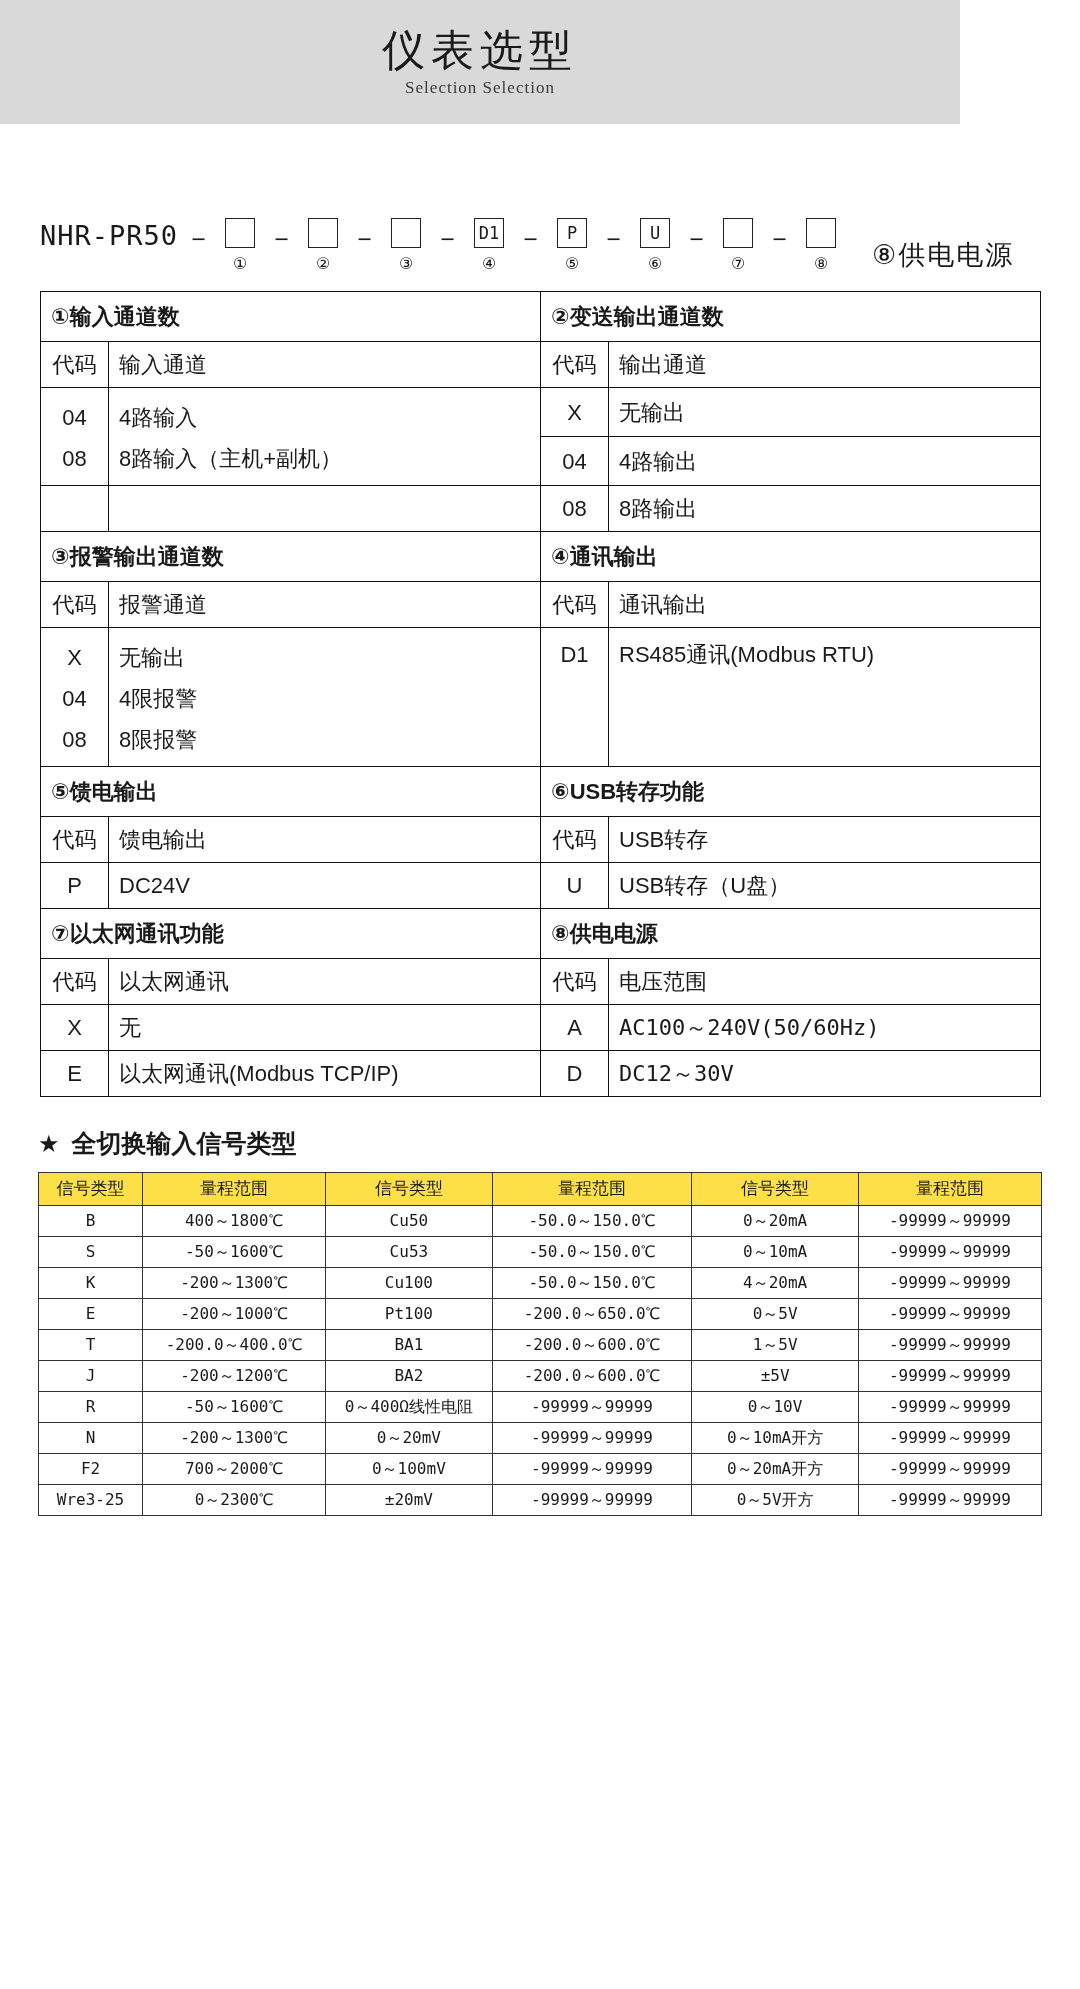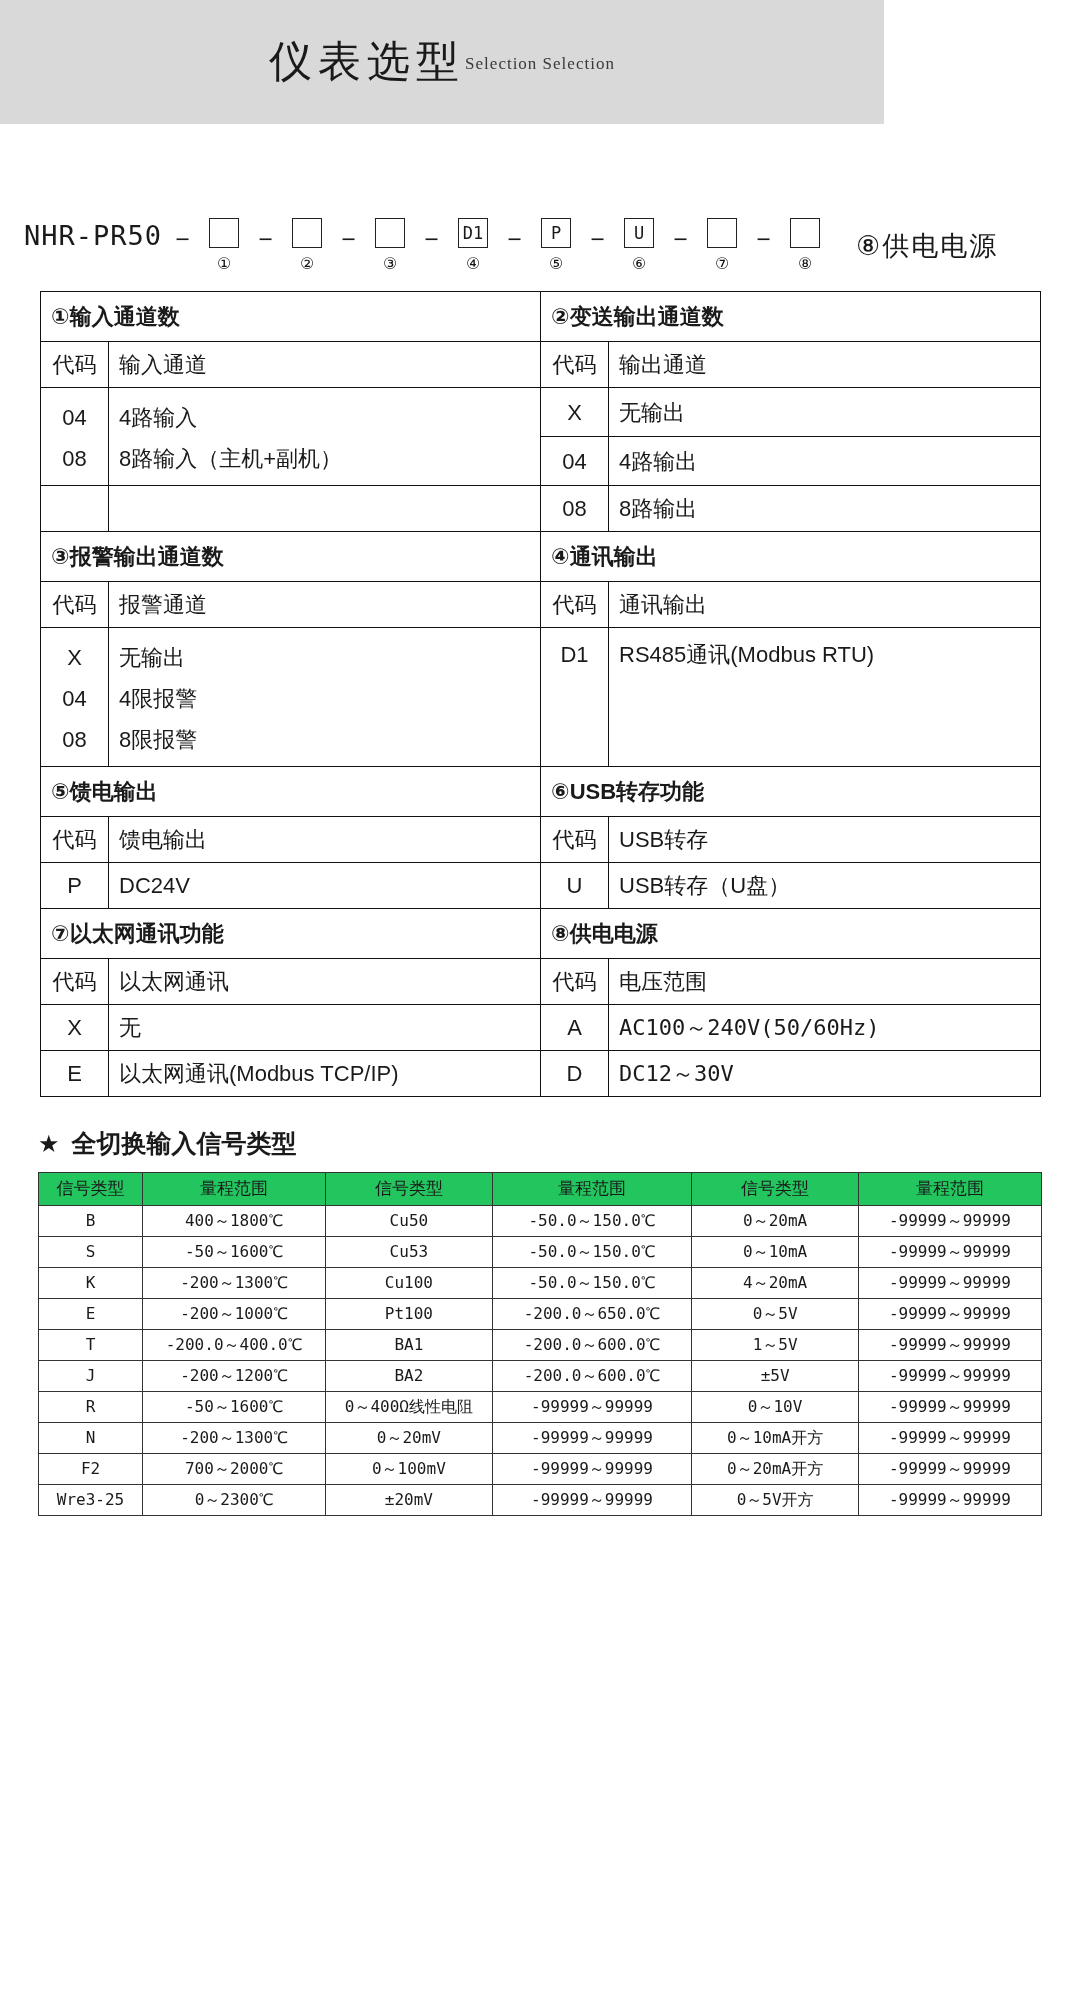--- a/index.html
+++ b/index.html
@@ -13,25 +13,25 @@
     color: #1a1a1a;
   }
   .page {
     width: 1080px;
     min-height: 1989px;
     position: relative;
     background: #ffffff;
   }
   
   .header {
-    width: 884px;
+    width: 960px;
     height: 124px;
     background: #d9d9d9;
     display: flex;
-    flex-direction: row;
+    flex-direction: column;
     align-items: center;
     justify-content: center;
     box-sizing: border-box;
   }
   .header-title {
     font-size: 43px;
     letter-spacing: 6px;
     color: #1a1a1a;
     font-family: "Liberation Serif", "DejaVu Serif", serif;
     line-height: 1.15;
@@ -39,23 +39,23 @@
   .header-sub {
     font-size: 17px;
     color: #3a3a3a;
     letter-spacing: 1px;
     margin-top: 3px;
     font-family: "Liberation Serif", "DejaVu Serif", serif;
   }
   
   .model-wrap {
     margin-top: 86px;
-    padding-left: 24px;
-    display: flex;
-    align-items: center;
+    padding-left: 40px;
+    display: flex;
+    align-items: flex-end;
   }
   .model-code {
     display: flex;
     align-items: flex-start;
   }
   .model-prefix {
     font-size: 27px;
     font-family: "DejaVu Sans Mono", monospace;
     letter-spacing: 1px;
     padding-top: 10px;
@@ -167,21 +167,21 @@
     font-size: 16px;
     text-align: center;
     padding: 5px 2px;
     font-family: "DejaVu Sans Mono", monospace;
     line-height: 1.25;
   }
   .sig-table th {
     font-family: "Liberation Sans", sans-serif;
     font-weight: normal;
     font-size: 17px;
-    background: #22c55e;
+    background: #fde047;
   }
   .sig-table col.c1 { width: 100px; }
   .sig-table col.c2 { width: 176px; }
   .sig-table col.c3 { width: 160px; }
   .sig-table col.c4 { width: 192px; }
   .sig-table col.c5 { width: 160px; }
   .sig-table col.c6 { width: 176px; }
   .bottom-pad { height: 40px; }
 </style>
 </head>

